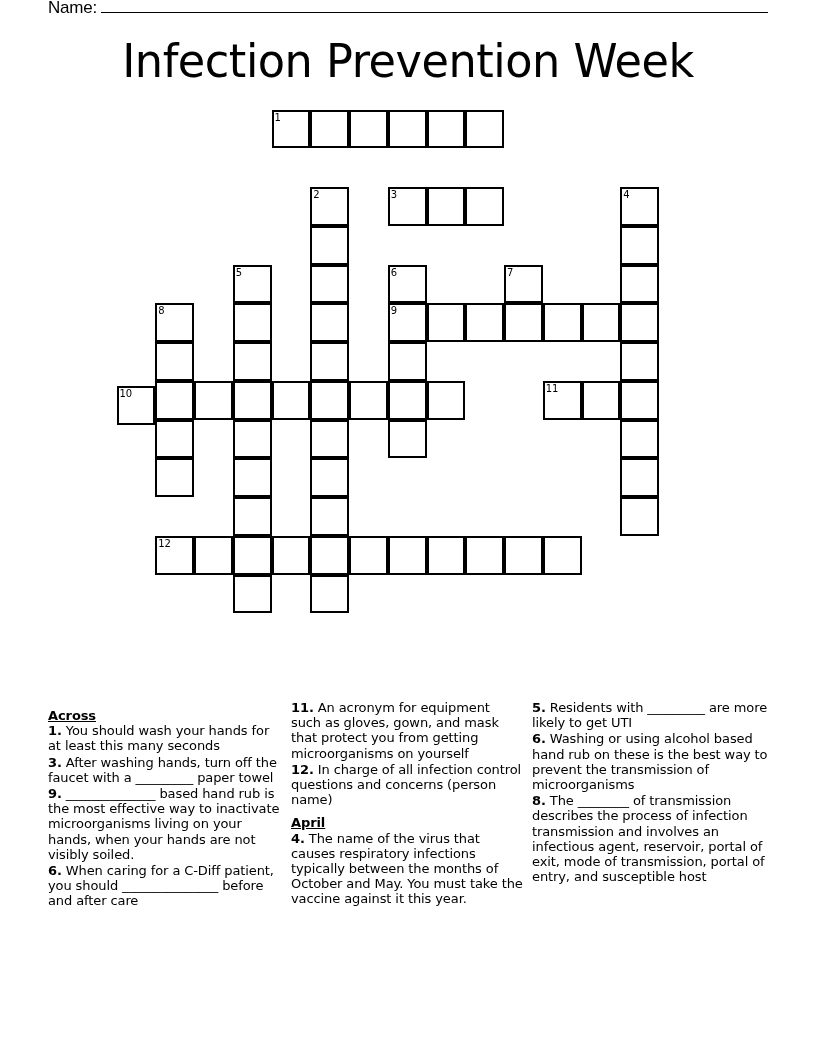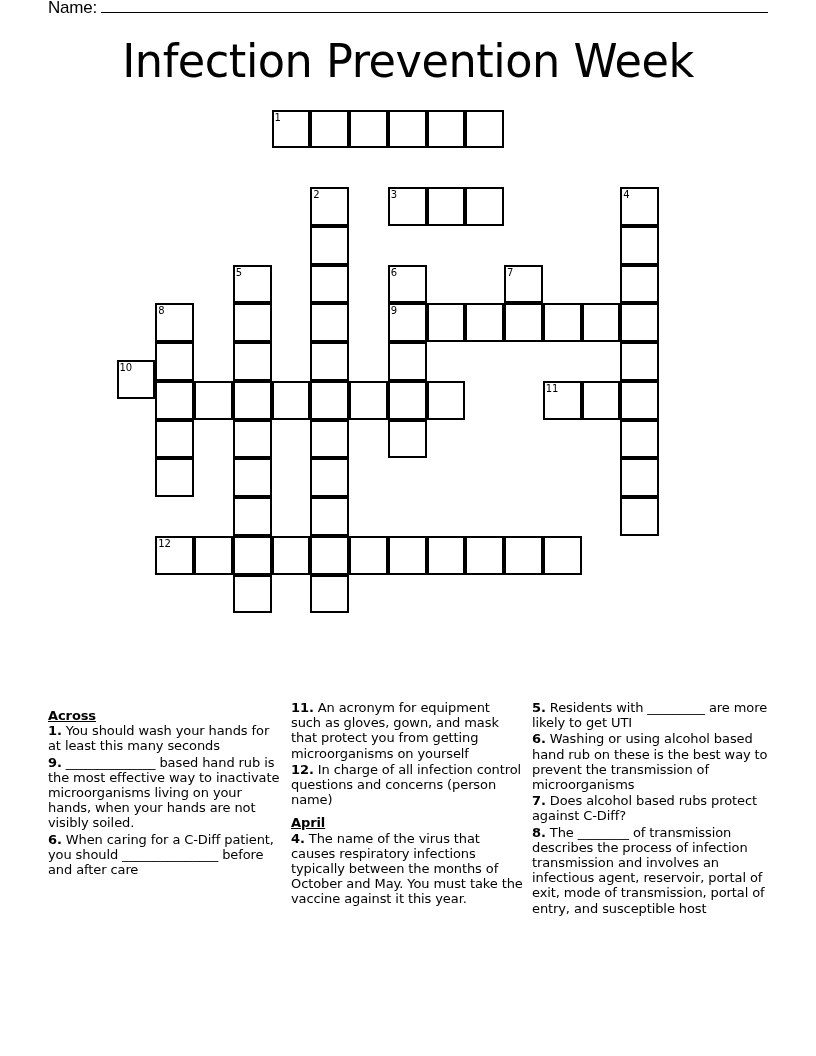--- a/index.html
+++ b/index.html
@@ -93,21 +93,21 @@
       <span class="num">8</span>
     </div>
     <div class="cell" style="left: 156.25px; top: 343px;"></div>
     <div class="cell" style="left: 156.25px; top: 381.75px;"></div>
     <div class="cell" style="left: 156.25px; top: 420.5px;"></div>
     <div class="cell" style="left: 156.25px; top: 459.25px;"></div>
     <div class="cell" style="left: 427.5px; top: 304.25px;"></div>
     <div class="cell" style="left: 466.25px; top: 304.25px;"></div>
     <div class="cell" style="left: 543.75px; top: 304.25px;"></div>
     <div class="cell" style="left: 582.5px; top: 304.25px;"></div>
-    <div class="cell" style="left: 117.5px; top: 361px;">
+    <div class="cell" style="left: 117.5px; top: 387px;">
       <span class="num">10</span>
     </div>
     <div class="cell" style="left: 195px; top: 381.75px;"></div>
     <div class="cell" style="left: 272.5px; top: 381.75px;"></div>
     <div class="cell" style="left: 350px; top: 381.75px;"></div>
     <div class="cell" style="left: 427.5px; top: 381.75px;"></div>
     <div class="cell" style="left: 543.75px; top: 381.75px;">
       <span class="num">11</span>
     </div>
     <div class="cell" style="left: 582.5px; top: 381.75px;"></div>
@@ -120,29 +120,29 @@
     <div class="cell" style="left: 388.75px; top: 536.75px;"></div>
     <div class="cell" style="left: 427.5px; top: 536.75px;"></div>
     <div class="cell" style="left: 466.25px; top: 536.75px;"></div>
     <div class="cell" style="left: 505px; top: 536.75px;"></div>
     <div class="cell" style="left: 543.75px; top: 536.75px;"></div>
   </div>
 
 <div class="clues col1">
   <span class="heading">Across</span>
   <span class="clue"><b>1.</b><span> You should wash your hands for at least this many seconds</span></span>
+  <span class="clue"><b>3.</b><span> After washing hands, turn off the faucet with a _________ paper towel</span></span>
   <span class="clue"><b>9.</b><span> ______________ based hand rub is the most effective way to inactivate microorganisms living on your hands, when your hands are not visibly soiled.</span></span>
   <span class="clue"><b>6.</b><span> When caring for a C-Diff patient, you should _______________ before and after care</span></span>
 </div>
 
 <div class="clues col2">
   <span class="clue"><b>11.</b><span> An acronym for equipment such as gloves, gown, and mask that protect you from getting microorganisms on yourself</span></span>
   <span class="clue"><b>12.</b><span> In charge of all infection control questions and concerns (person name)</span></span>
   <span class="heading">April</span>
   <span class="clue"><b>4.</b><span> The name of the virus that causes respiratory infections typically between the months of October and May. You must take the vaccine against it this year.</span></span>
 </div>
 
 <div class="clues col3">
   <span class="clue"><b>5.</b><span> Residents with _________ are more likely to get UTI</span></span>
   <span class="clue"><b>6.</b><span> Washing or using alcohol based hand rub on these is the best way to prevent the transmission of microorganisms</span></span>
-  <span class="clue"><b>7.</b><span> Does alcohol based rubs protect against C-Diff?</span></span>
   <span class="clue"><b>8.</b><span> The ________ of transmission describes the process of infection transmission and involves an infectious agent, reservoir, portal of exit, mode of transmission, portal of entry, and susceptible host</span></span>
 </div>
 
 </body></html>

